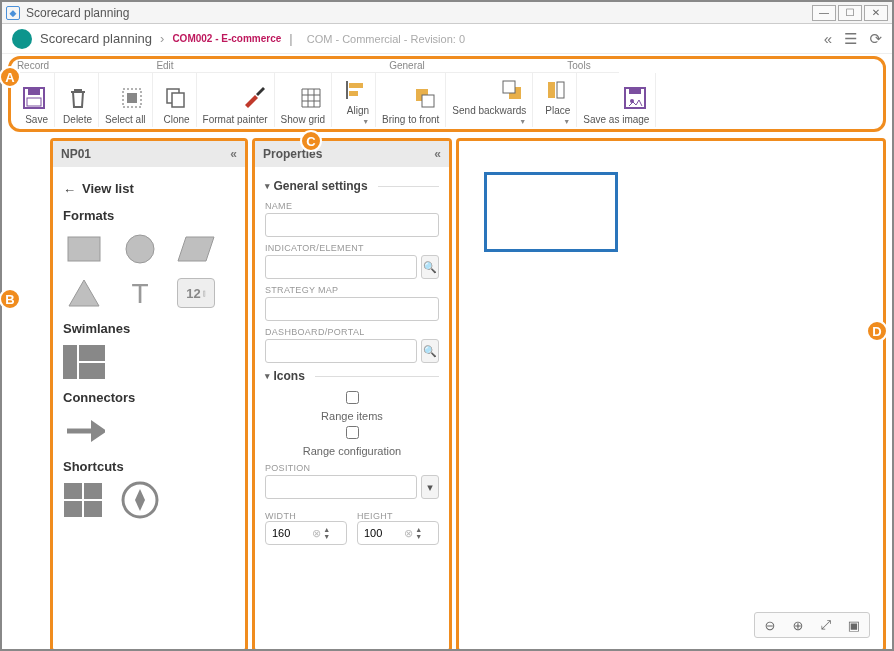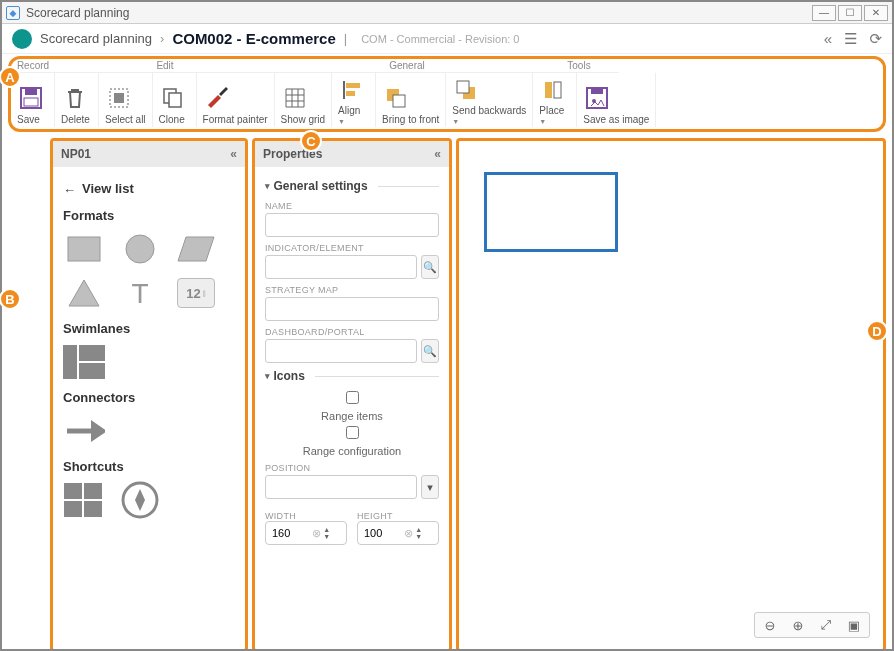--- a/index.html
+++ b/index.html
@@ -6,31 +6,31 @@
 body { background: #fff; width: 894px; height: 651px; overflow: hidden; border: 2px solid #888; }
 
 .titlebar { height: 22px; background: #f5f5f5; border-bottom: 1px solid #ccc; display: flex; align-items: center; padding: 0 4px; font-size: 12px; color: #555; }
 .titlebar .title-icon { width: 14px; height: 14px; border: 1px solid #4a90d9; border-radius: 2px; margin-right: 6px; display:flex;align-items:center;justify-content:center;color:#4a90d9;font-size:9px;}
 .titlebar .spacer { flex: 1; }
 .titlebar .win-btn { width: 24px; height: 16px; border: 1px solid #aaa; margin-left: 2px; display: flex; align-items: center; justify-content: center; font-size: 10px; color: #666; background: #fafafa; cursor: pointer; }
 
 .breadcrumb { height: 30px; display: flex; align-items: center; padding: 0 10px; gap: 8px; font-size: 13px; color: #555; border-bottom: 1px solid #eee;}
 .bc-logo { width: 20px; height: 20px; background: #0d958d; border-radius: 50%; transform: rotate(45deg); }
 .bc-sep { color: #999; }
-.bc-strong { font-weight: bold; font-size: 15px; color: #0f172a; }
+.bc-strong { font-weight: bold; font-size: 10px; color: #be185d; }
 .bc-meta { color: #aaa; font-size: 11px; margin-left: 6px; }
 .bc-right { margin-left: auto; display: flex; gap: 12px; color: #777; font-size: 15px; }
 .bc-right span { cursor: pointer; }
 
 .toolbar-wrap { border: 3px solid #f08c1e; border-radius: 12px; margin: 2px 6px; position: relative; padding-bottom:2px;}
 .toolbar-groups { display: flex; font-size: 10px; color: #888; }
 .toolbar-groups div { text-align: center; padding: 1px 0; border-bottom:1px solid #eee;}
 .tg-record { width: 44px; } .tg-edit { width: 220px; } .tg-organize { width: 264px; } .tg-tools { width: 80px; }
 .toolbar { display: flex; }
-.tb-btn { display: flex; flex-direction: column; align-items: flex-start; justify-content: flex-end; padding: 4px 6px 2px; font-size: 10px; color: #555; cursor: pointer; border-right: 1px solid #eee; min-width:44px; height:54px; gap:2px;}
+.tb-btn { display: flex; flex-direction: column; align-items: flex-end; justify-content: flex-end; padding: 4px 6px 2px; font-size: 10px; color: #555; cursor: pointer; border-right: 1px solid #eee; min-width:44px; height:54px; gap:2px;}
 .tb-btn .ic { width: 28px; height: 28px; display: flex; align-items: center; justify-content: center; }
 .tb-btn .caret { font-size:7px; color:#888;}
 
 .main { display: flex; height: 522px; padding: 4px 6px; gap: 4px; }
 
 .panel { border: 3px solid #f08c1e; border-radius: 4px; background: #fff; position: relative; }
 .panel-head { background: #eaeaea; padding: 6px 8px; font-size: 12px; font-weight: bold; color: #555; display: flex; align-items: center; }
 .panel-head .collapse { margin-left: auto; font-size: 12px; color: #777; cursor: pointer; }
 
 .leftp { width: 198px; overflow: hidden; margin-left: 42px; }

